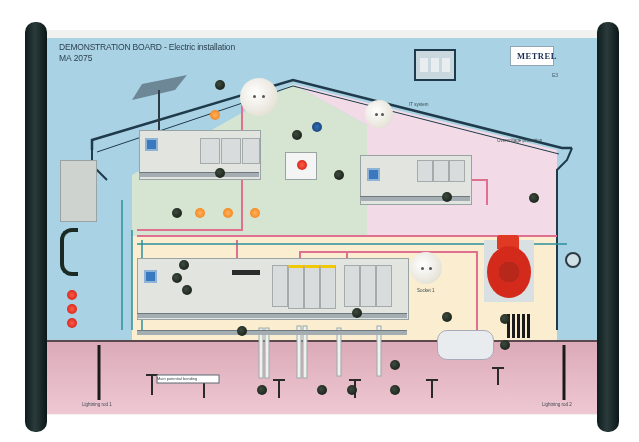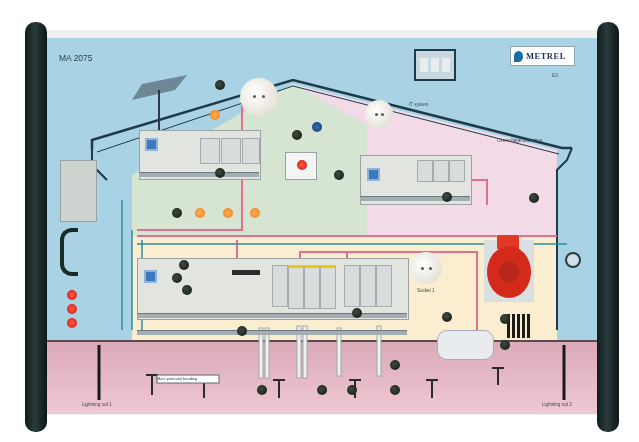--- a/index.html
+++ b/index.html
@@ -7,21 +7,21 @@
   .handle{position:absolute;top:22px;width:22px;height:410px;background:linear-gradient(90deg,#0d1c1d,#2b3b3c 45%,#0b1617);border-radius:10px;}
   #handle-left{left:25px;}
   #handle-right{left:597px;}
   #board{position:absolute;left:47px;top:30px;width:550px;height:385px;background:#f1f2f0;overflow:hidden;}
   #sky{position:absolute;left:0;top:8px;width:550px;height:305px;background:#a9d3e4;}
   #ground{position:absolute;left:0;top:310px;width:550px;height:72px;background:linear-gradient(180deg,#dcaab8,#eec8d3);border-top:2px solid #5a4a4d;}
   svg#house{position:absolute;left:0;top:0;}
   .txt{position:absolute;color:#2f4150;white-space:nowrap;}
   #title-line1{left:12px;top:12px;font-size:8.5px;letter-spacing:-0.2px;}
   #title-line2{left:12px;top:23px;font-size:8.5px;}
-  #logo{position:absolute;left:463px;top:16px;width:65px;height:20px;background:#fff;border:1px solid #8fa7b5;display:flex;align-items:center;gap:3px;padding-left:3px;box-sizing:border-box;}
+  #logo{position:absolute;left:463px;top:16px;width:44px;height:20px;background:#fff;border:1px solid #8fa7b5;display:flex;align-items:center;gap:3px;padding-left:3px;box-sizing:border-box;}
   #logo-mark{width:9px;height:11px;border-radius:50% 50% 50% 0;background:#1769a8;}
   #logo-text{font-size:8.5px;font-weight:bold;color:#1b2f55;font-family:"Liberation Serif",serif;letter-spacing:.5px;}
   #board-id{position:absolute;left:505px;top:42px;font-size:5px;color:#4a5c68;}
   .small{font-size:4.5px;color:#39494f;}
   .panel{position:absolute;background:#e2e4e0;border:1px solid #9aa3a3;}
   .socket{position:absolute;border-radius:50%;background:radial-gradient(circle at 40% 40%,#ffffff,#e6e3d8 70%,#cdc7b6);}
   .socket::before,.socket::after{content:"";position:absolute;top:46%;width:3px;height:3px;border-radius:50%;background:#555;}
   .socket::before{left:35%;} .socket::after{left:58%;}
   .bulb{position:absolute;width:10px;height:10px;border-radius:50%;background:radial-gradient(circle,#ffb25a,#f07a12);}
   .jack{position:absolute;width:10px;height:10px;border-radius:50%;background:radial-gradient(circle at 40% 40%,#3e4b3e,#101610);}
@@ -104,20 +104,21 @@
       <rect x="460" y="284" width="3" height="24"></rect>
         <rect x="465" y="284" width="3" height="24"></rect>
       <rect x="470" y="284" width="3" height="24"></rect>
         <rect x="475" y="284" width="3" height="24"></rect>
       <rect x="480" y="284" width="3" height="24"></rect>
     </g>
 
     <rect x="110" y="345" width="62" height="8" fill="#ffffff" stroke="#5a6a72"></rect>
   </svg>
 
+  <div id="title-line1" class="txt">DEMONSTRATION BOARD - Electric installation</div>
   <div id="title-line2" class="txt">MA 2075</div>
 
   <div id="logo">
     <span id="logo-mark"></span>
     <span id="logo-text">METREL</span>
   </div>
   <div id="board-id">E3</div>
 
   <div class="jack" style="left:168px;top:50px;"></div>
   <div class="bulb" style="left:163px;top:80px;"></div>

